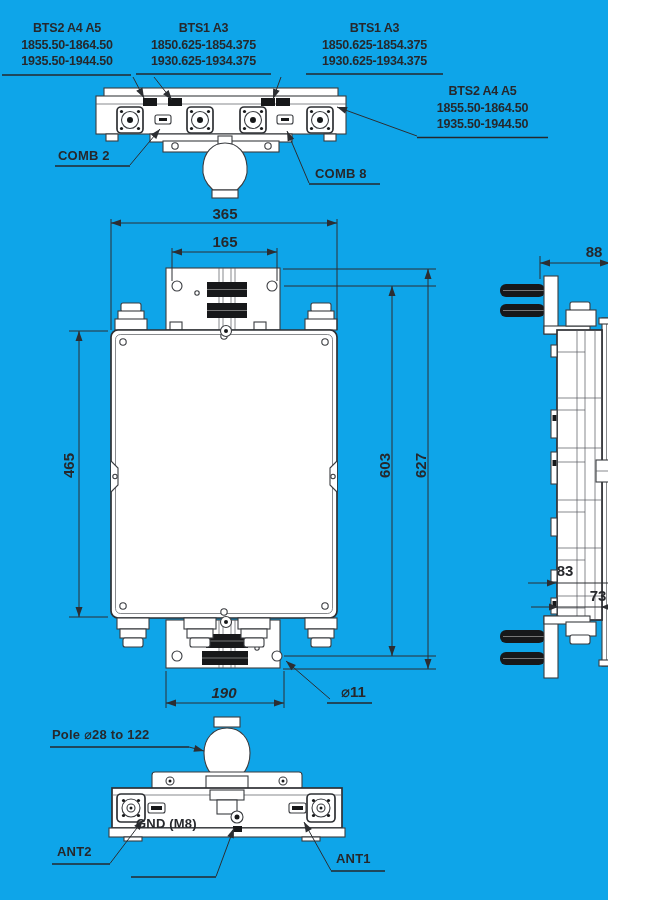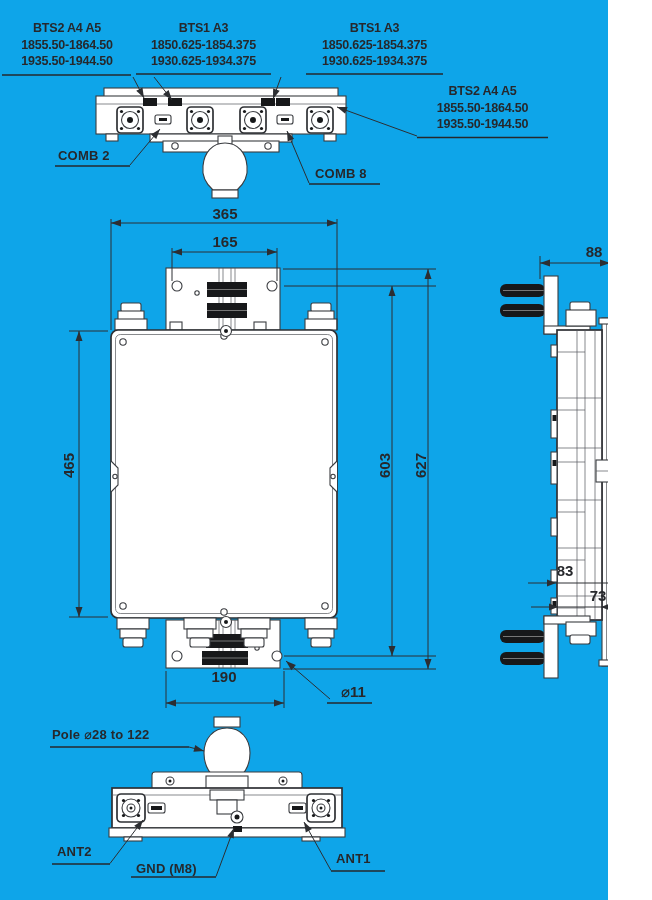--- a/index.html
+++ b/index.html
@@ -331,27 +331,27 @@
 <div class="fblock" style="left:417px;top:83px;width:131px;">
   <div>BTS2 A4 A5</div>
   <div>1855.50-1864.50</div>
   <div>1935.50-1944.50</div>
 </div>
 
 <div class="txt plabel" style="left:58px;top:148px;">COMB 2</div>
 <div class="txt plabel" style="left:315px;top:166px;">COMB 8</div>
 <div class="txt plabel" style="left:52px;top:727px;">Pole ⌀28 to 122</div>
 <div class="txt plabel" style="left:57px;top:844px;">ANT2</div>
-<div class="txt plabel" style="left:136px;top:861px;">GND (M8)</div>
+<div class="txt plabel" style="left:136px;top:816px;">GND (M8)</div>
 <div class="txt plabel" style="left:336px;top:851px;">ANT1</div>
 
 <div class="txt dtext" style="left:207px;top:205px;width:36px;">365</div>
 <div class="txt dtext" style="left:207px;top:233px;width:36px;">165</div>
 <div class="txt dtext rot" style="left:50px;top:457px;width:36px;">465</div>
 <div class="txt dtext rot" style="left:366px;top:457px;width:36px;">603</div>
 <div class="txt dtext rot" style="left:402px;top:457px;width:36px;">627</div>
-<div class="txt dtext" style="left:206px;top:668px;width:36px;">190</div>
+<div class="txt dtext" style="left:206px;top:684px;width:36px;font-style:italic;">190</div>
 <div class="txt dtext" style="left:341px;top:683px;">⌀11</div>
 <div class="txt dtext" style="left:576px;top:243px;width:36px;">88</div>
 <div class="txt dtext" style="left:527px;top:562px;width:30px;margin-left:23px;">83</div>
 <div class="txt dtext" style="left:535px;top:587px;width:30px;margin-left:48px;">73</div>
 
 </div>
 
 </body></html>

